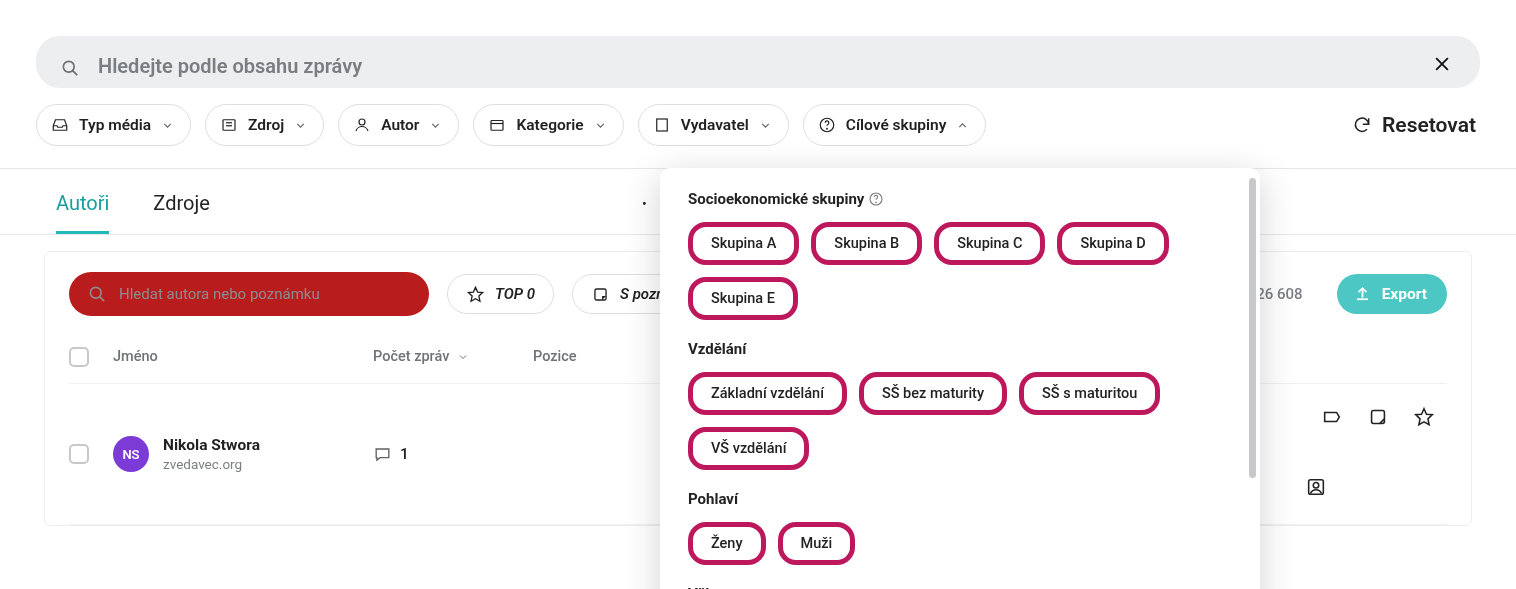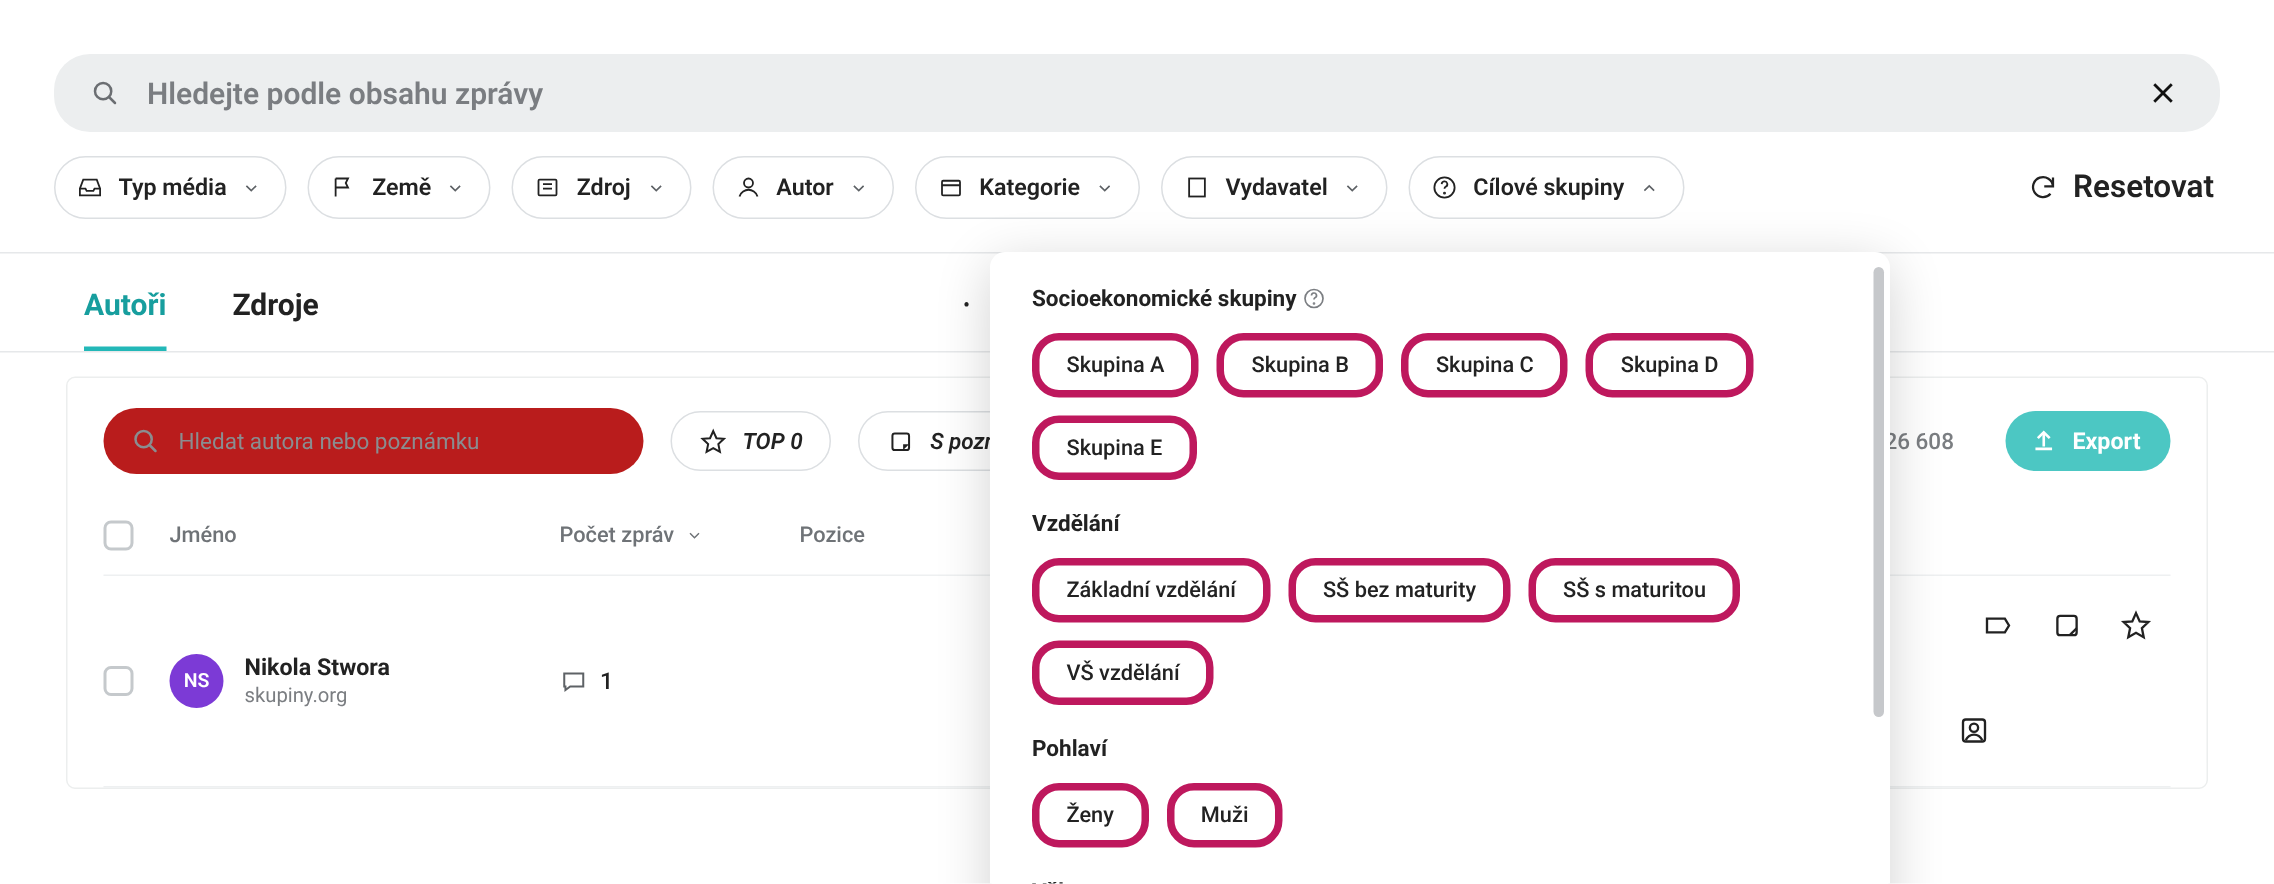--- a/index.html
+++ b/index.html
@@ -1,39 +1,39 @@
 <!DOCTYPE html>
 <html><head>
 <meta charset="utf-8">
 <style>
   * { box-sizing: border-box; margin: 0; padding: 0; font-family: -apple-system, BlinkMacSystemFont, "Segoe UI", Roboto, Arial, sans-serif; }
   body { background: #fff; color: #222; width: 1516px; height: 589px; overflow: hidden; position: relative; }
 
   
   .topbar { padding: 36px 36px 0 36px; }
-  .search-bar { background: #eceeef; border-radius: 24px; height: 52px; display: flex; align-items: center; padding: 0 24px; }
+  .search-bar { background: #eceeef; border-radius: 24px; height: 52px; display: flex; align-items: flex-end; padding: 10px 24px; }
   .search-bar svg.search-icon { width: 20px; height: 20px; stroke: #6b6e72; flex-shrink: 0; }
   .search-bar input { flex: 1; border: none; background: transparent; font-size: 20px; padding: 0 18px; outline: none; }
   .search-bar input::placeholder { color: #7a7d81; font-weight: 600; }
   .search-bar .clear-btn { width: 28px; height: 28px; display: flex; align-items: center; justify-content: center; cursor: pointer; }
   .search-bar .clear-btn svg { width: 20px; height: 20px; stroke: #111; stroke-width: 2.2; }
 
   
   .filters-row { display: flex; align-items: center; padding: 16px 36px 22px 36px; gap: 14px; border-bottom: 1px solid #e6e8ea; }
   .pill { border: 1px solid #dcdfe2; border-radius: 22px; height: 42px; display: inline-flex; align-items: center; padding: 0 16px 0 14px; font-size: 15.5px; font-weight: 600; color: #222; gap: 10px; cursor: pointer; background: #fff; }
   .pill svg.pill-icon { width: 18px; height: 18px; stroke: #222; fill: none; stroke-width: 1.6; }
   .pill svg.chevron { width: 13px; height: 13px; stroke: #5e6266; stroke-width: 2; fill: none; }
   .pill.open svg.chevron { transform: rotate(180deg); }
   .filters-spacer { flex: 1; }
   .reset-btn { display: inline-flex; align-items: center; gap: 10px; font-size: 21px; font-weight: 600; cursor: pointer; padding-right: 4px; }
   .reset-btn svg { width: 20px; height: 20px; stroke: #222; stroke-width: 1.8; fill: none; }
 
   
   .tabs { display: flex; gap: 44px; padding: 22px 56px 0 56px; border-bottom: 1px solid #e6e8ea; }
-  .tab { font-size: 20px; font-weight: 700; color: #222; padding-bottom: 16px; cursor: pointer; border-bottom: 3px solid transparent; }
+  .tab { font-size: 20px; font-weight: 400; color: #222; padding-bottom: 16px; cursor: pointer; border-bottom: 3px solid transparent; }
   .tab.active { color: #179e9e; border-bottom-color: #23b8b8; }
 
   
   .content { padding: 16px 44px 0 44px; }
   .card { background: #fff; border: 1px solid #eceeee; border-radius: 6px; padding: 20px 24px 0 24px; }
 
   
   .card-toolbar { display: flex; align-items: center; gap: 18px; }
   .inner-search { background: #b91c1c; border-radius: 22px; height: 44px; display: flex; align-items: center; padding: 0 18px; width: 360px; }
   .inner-search svg { width: 20px; height: 20px; stroke: #8a8d90; stroke-width: 2; fill: none; }
@@ -101,30 +101,20 @@
         <path d="M3 13l3-8h12l3 8v6H3z"></path>
         <path d="M3 13h5l1 2h6l1-2h5"></path>
       </svg>
     <span>Typ média</span>
     <svg class="chevron" viewBox="0 0 24 24">
         <polyline points="6 9 12 15 18 9"></polyline>
       </svg>
   </div>
   <div class="pill">
     <svg class="pill-icon" viewBox="0 0 24 24">
-        <path d="M5 4v16"></path>
-        <path d="M5 4h11l-2 4 2 4H5"></path>
-      </svg>
-    <span>Země</span>
-    <svg class="chevron" viewBox="0 0 24 24">
-        <polyline points="6 9 12 15 18 9"></polyline>
-      </svg>
-  </div>
-  <div class="pill">
-    <svg class="pill-icon" viewBox="0 0 24 24">
         <rect x="4" y="5" width="16" height="14" rx="1"></rect>
         <line x1="8" y1="9" x2="16" y2="9"></line>
         <line x1="8" y1="13" x2="16" y2="13"></line>
       </svg>
     <span>Zdroj</span>
     <svg class="chevron" viewBox="0 0 24 24">
         <polyline points="6 9 12 15 18 9"></polyline>
       </svg>
   </div>
   <div class="pill">
@@ -239,21 +229,21 @@
       </div>
 
       <div class="trow">
         <div>
             <div class="checkbox"></div>
           </div>
         <div class="author-cell">
           <div class="avatar">NS</div>
           <div>
             <div class="author-name">Nikola Stwora</div>
-            <div class="author-sub">skupiny.org</div>
+            <div class="author-sub">zvedavec.org</div>
           </div>
         </div>
         <div class="msg-count">
           <svg viewBox="0 0 24 24">
               <path d="M4 5h16v11H9l-4 3V16H4z"></path>
             </svg>
           <span>1</span>
         </div>
         <div></div>
         <div>2</div>

